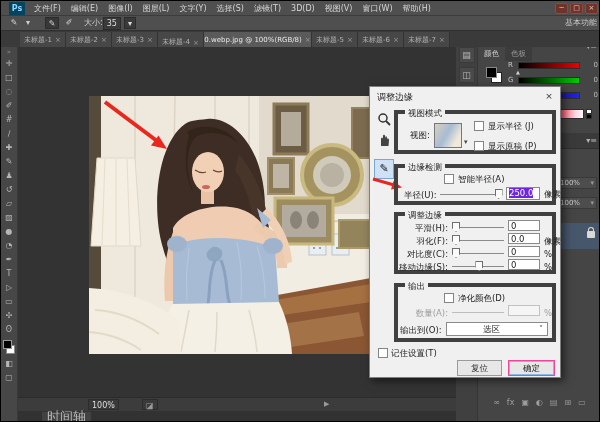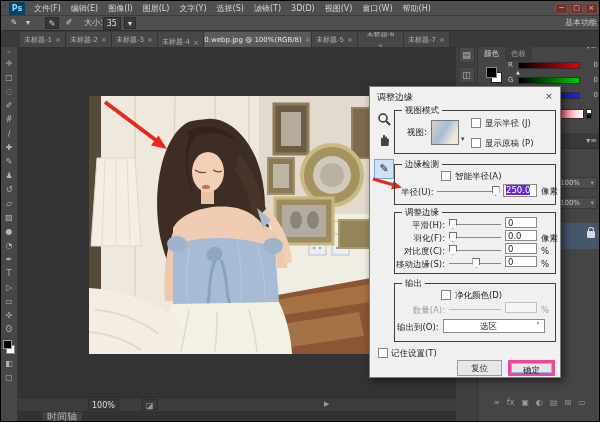--- a/index.html
+++ b/index.html
@@ -23,21 +23,21 @@
   .tab.active{background:#5a5a5a;color:#e8e8e8;}
   .tclose{color:#9a9a9a;font-size:7px;}
   
   #toolbox{left:0;top:46px;width:17px;height:375px;background:#474747;border-right:1px solid #393939;display:flex;flex-direction:column;align-items:center;z-index:6;}
   .tool{width:15px;height:14px;color:#b5b5b5;font-size:8px;line-height:14px;text-align:center;}
   .swatchwrap{position:relative;width:15px;height:16px;margin:2px 0;}
   
   #canvas{left:17px;top:46px;width:438px;height:350px;background:#333333;z-index:1;}
   #statusbar{left:17px;top:396px;width:438px;height:14px;background:#3c3c3c;border-top:1px solid #2b2b2b;color:#c9c9c9;font-size:7.5px;z-index:6;}
   #timelinebar{left:17px;top:410px;width:438px;height:11px;background:#323232;z-index:6;}
-  .ttab{position:absolute;left:24px;top:1px;height:10px;background:#424242;color:#b5b5b5;font-size:10px;line-height:10px;padding:0 5px;}
+  .ttab{position:absolute;left:24px;top:1px;height:10px;background:#424242;color:#b5b5b5;font-size:13px;line-height:10px;padding:0 5px;}
   
   #dock{left:455px;top:32px;width:145px;height:389px;background:#404040;z-index:4;}
   #ministrip{position:absolute;left:0;top:0;width:22px;height:389px;background:#404040;border-right:1px solid #363636;}
   .dicon{width:16px;height:16px;margin:4px auto 0;background:#4a4a4a;border:1px solid #3a3a3a;color:#b9b9b9;font-size:9px;line-height:15px;text-align:center;}
   #panels{position:absolute;left:22px;top:0;width:123px;height:389px;background:#454545;}
   .ptab{height:14px;padding:0 6px;font-size:7.5px;line-height:14px;color:#d0d0d0;background:#454545;display:inline-block;}
   .ptab.dim{color:#9a9a9a;background:#3c3c3c;}
   .chanrow{position:absolute;height:10px;font-size:7px;color:#c5c5c5;}
   .gradbar{position:absolute;left:10px;top:1px;width:62px;height:7px;border:1px solid #2e2e2e;}
   .caret{position:absolute;left:8px;top:8px;color:#d5d5d5;font-size:5px;}
@@ -50,38 +50,38 @@
   #layerrow{position:absolute;left:0;top:196px;width:123px;height:26px;background:#46576b;display:flex;align-items:center;gap:4px;padding:0 4px;}
   .eyebox{width:12px;height:18px;border-right:1px solid #3c4a5a;color:#d8d8d8;font-size:8px;line-height:18px;}
   .lthumb{width:24px;height:18px;border:1px solid #333;background:linear-gradient(135deg,#cdbda8 0%,#a7bcd4 55%,#ece4d2 100%);}
   .locki{position:absolute;right:6px;top:8px;width:8px;height:7px;background:#d9d9d9;border-radius:1px;}
   .locki:before{content:"";position:absolute;left:1px;top:-4px;width:4px;height:4px;border:1.5px solid #d9d9d9;border-bottom:none;border-radius:3px 3px 0 0;}
   #lfooter{position:absolute;left:0;bottom:4px;width:123px;height:14px;display:flex;justify-content:center;gap:7px;color:#9d9d9d;font-size:8px;line-height:14px;}
   
   #dialog{left:368px;top:85px;width:192px;height:292px;background:#f0f0f0;border:1px solid #7e7e7e;box-shadow:3px 3px 8px rgba(0,0,0,.55);z-index:50;font-size:8.5px;color:#1e1e1e;}
   #dlgtitle{position:absolute;left:7px;top:4px;font-size:9px;color:#222;}
   #dlgclose{position:absolute;right:4px;top:3px;width:14px;height:13px;text-align:center;line-height:13px;font-size:9px;color:#333;}
-  .grp{position:absolute;left:24px;width:162px;border:1px solid #404040;}
+  .grp{position:absolute;left:24px;width:162px;border:4px solid #404040;}
   .glabel{position:absolute;top:-6px;left:7px;background:#f0f0f0;padding:0 3px;font-size:8.5px;line-height:11px;color:#1e1e1e;}
   .cb{position:absolute;width:10px;height:10px;background:#fff;border:1px solid #848484;}
   .lbl{position:absolute;white-space:nowrap;}
   .rlabel{position:absolute;text-align:right;white-space:nowrap;}
   .slider{position:absolute;height:12px;}
   .groove{position:absolute;left:0;right:0;top:6px;height:1px;background:#8a8a8a;}
   .sthumb{position:absolute;top:1px;width:8px;height:10px;background:#fbfbfb;border:1px solid #6e6e6e;clip-path:polygon(0 0,100% 0,100% 62%,50% 100%,0 62%);}
   .vbox{position:absolute;height:13px;background:#fff;border:1px solid #8a8a8a;font-size:8.5px;line-height:11px;padding:0 2px;}
   .vbox .sel{background:#6d28d9;color:#fff;}
   .disabled{color:#9f9f9f;}
   .dgroove{background:#bdbdbd;}
   .dbox{background:#f5f5f5;border-color:#c2c2c2;}
   .select{position:absolute;height:14px;background:#fff;border:1px solid #8a8a8a;font-size:8.5px;line-height:12px;padding:0 4px;}
   .select .dd{position:absolute;right:4px;top:1px;color:#444;font-size:8px;}
   #refinebtn{position:absolute;left:4px;top:72px;width:20px;height:20px;background:#cfe2f5;border:1px solid #7aa7d6;color:#222;font-size:11px;line-height:18px;text-align:center;}
   .btn{position:absolute;top:273px;height:16px;background:#e7e7e7;border:1px solid #9a9a9a;font-size:8.5px;text-align:center;line-height:14px;color:#1e1e1e;}
-  .btn.def{border:3px solid #ec4899;box-shadow:inset 0 0 0 1px #8db7e6;}
+  .btn.def{border:1px solid #ec4899;box-shadow:inset 0 0 0 1px #8db7e6;}
   .viewthumb{position:absolute;left:36px;top:9px;width:28px;height:25px;border:1px solid #777;background:linear-gradient(120deg,#d9cfc0 0%,#a7bcd4 45%,#f0e9da 80%);}
   .vt-dd{position:absolute;left:66px;top:24px;font-size:7px;color:#444;}
   .redline{stroke:#e8281e;}
   .redfill{fill:#e8281e;}
 </style>
 </head>
 <body>
 
 <div id="app">
 
@@ -135,21 +135,21 @@
         <span class="tclose">×</span>
       </div>
     <div class="tab active" style="width:108px;">
         <span>0.webp.jpg @ 100%(RGB/8)</span>
         <span class="tclose">×</span>
       </div>
     <div class="tab" style="width:46px;">
         <span>未标题-5</span>
         <span class="tclose">×</span>
       </div>
-    <div class="tab" style="width:46px;flex-direction:column;">
+    <div class="tab" style="width:46px;">
         <span>未标题-6</span>
         <span class="tclose">×</span>
       </div>
     <div class="tab" style="width:46px;">
         <span>未标题-7</span>
         <span class="tclose">×</span>
       </div>
   </div>
 
   <div id="toolbox" class="abs">

